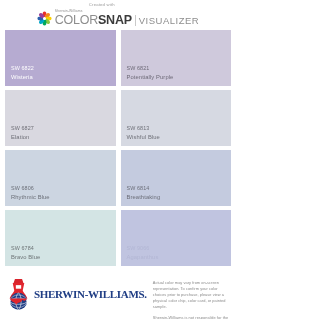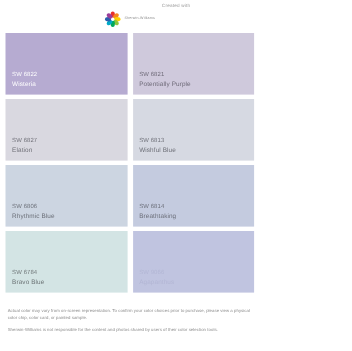--- a/index.html
+++ b/index.html
@@ -205,20 +205,25 @@
           </g>
         <g transform="rotate(315)">
             <ellipse cx="0" cy="-27" rx="13" ry="20" fill="#9a3d99"></ellipse>
           </g>
         <circle cx="0" cy="0" r="10" fill="#ffffff"></circle>
       </g>
     </svg>
 
     <div class="brandblock">
       <span class="sw-tiny">Sherwin-Williams</span>
+      <div class="logorow">
+        <span class="colorsnap"><span class="light">COLOR</span><span class="bold">SNAP</span></span>
+        <span class="divider-v"></span>
+        <span class="visualizer">VISUALIZER</span>
+      </div>
     </div>
 
   </div>
 </div>
 
 <div class="grid">
 
   <div class="row">
     <div class="swatch" style="background:#b6abd1;color:#ffffff;">
       <span class="code">SW 6822</span>
@@ -260,19 +265,37 @@
     <div class="swatch" style="background:#c0c4e0;color:#b2b6d4;">
       <span class="code">SW 9066</span>
       <span class="name">Agapanthus</span>
     </div>
   </div>
 
 </div>
 
 <div class="footer">
 
+  <div class="sw-logo-wrap">
+    <svg class="coverearth" viewBox="0 0 60 74">
+
+      <path d="M22 2 h16 l3 9 h-22 z" fill="#d8242c"></path>
+      <path d="M17 11 h26 l-4 19 h-18 z" fill="#e1262e"></path>
+      <rect x="24" y="16" width="12" height="8" fill="#ffffff"></rect>
+
+      <path d="M21 28 C16 36, 12 40, 10 46 L50 46 C48 40, 44 36, 39 28 Z" fill="#e1262e"></path>
+
+      <circle cx="30" cy="52" r="19" fill="#1f3d84"></circle>
+      <path d="M30 33 C22 40, 22 64, 30 71 C38 64, 38 40, 30 33 Z" fill="none" stroke="#ffffff" stroke-width="1.3"></path>
+      <ellipse cx="30" cy="52" rx="19" ry="7" fill="none" stroke="#ffffff" stroke-width="1.3"></ellipse>
+      <ellipse cx="30" cy="52" rx="19" ry="14" fill="none" stroke="#ffffff" stroke-width="1"></ellipse>
+
+      <path d="M11 46 C14 56, 22 52, 25 60 C28 52, 36 58, 39 48 C42 54, 48 50, 49 46 Z" fill="#e1262e"></path>
+    </svg>
+    <span class="sw-wordmark">SHERWIN-WILLIAMS.</span>
+  </div>
 
   <div class="disclaimer">
     <p>Actual color may vary from on-screen representation. To confirm your color choices prior to purchase, please view a physical color chip, color card, or painted sample.</p>
     <p>Sherwin-Williams is not responsible for the content and photos shared by users of their color selection tools.</p>
   </div>
 
 </div>
 
 </body></html>

